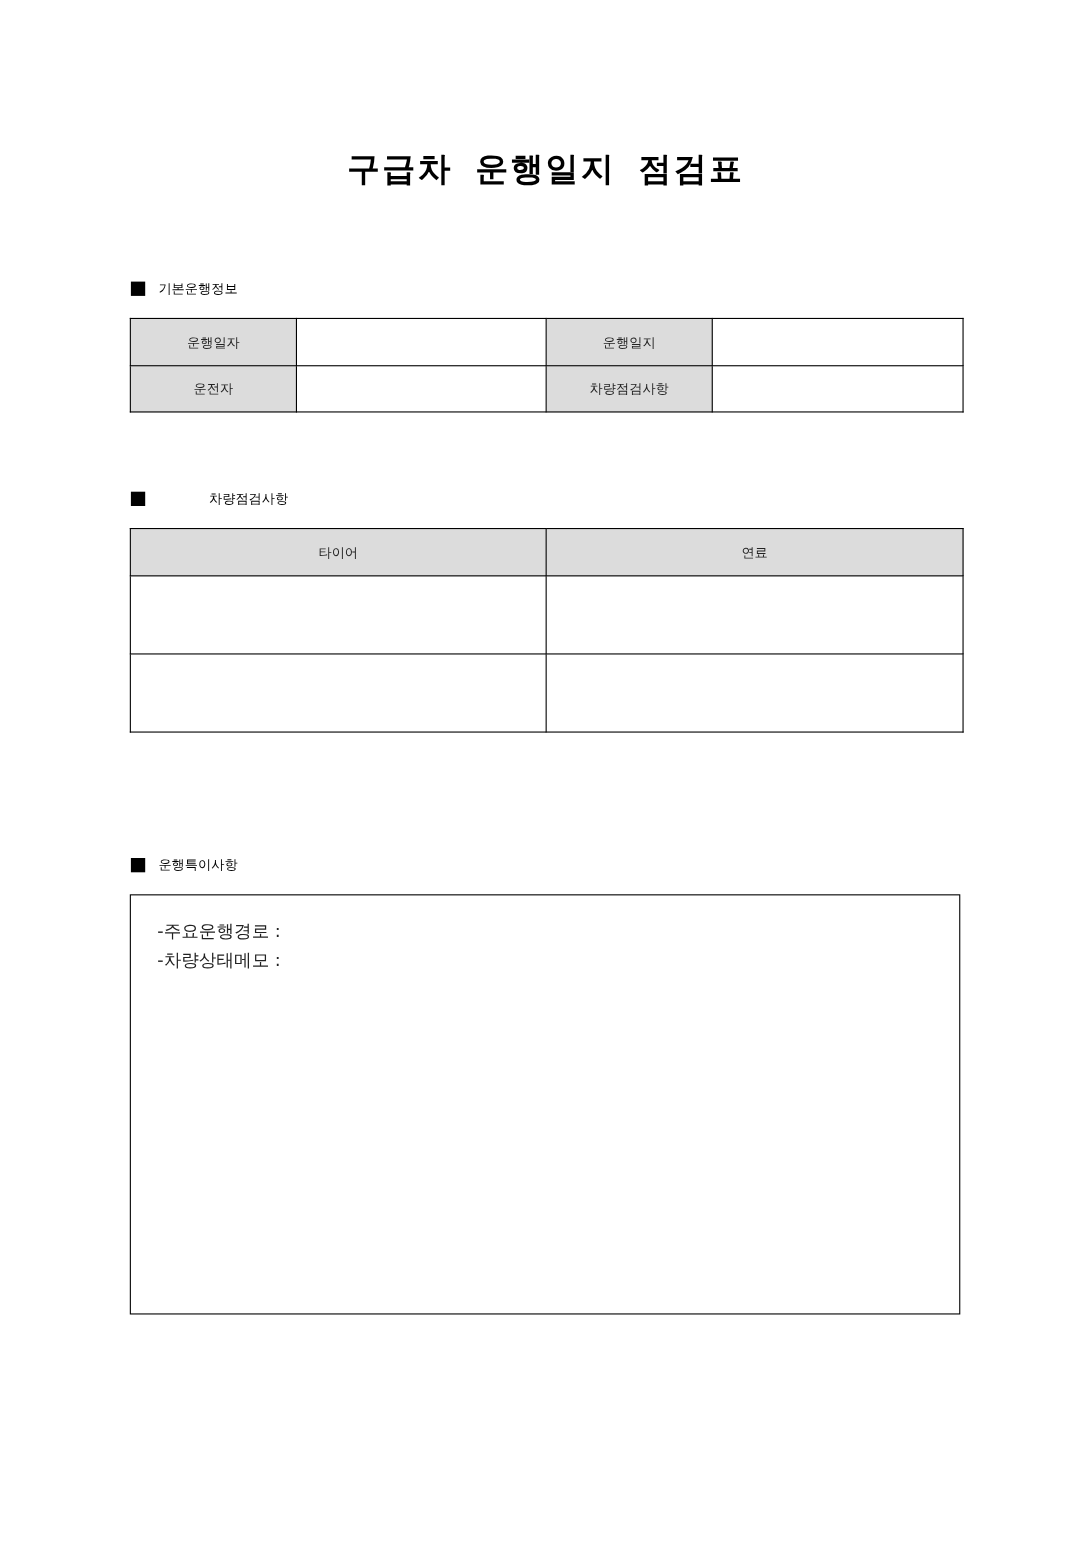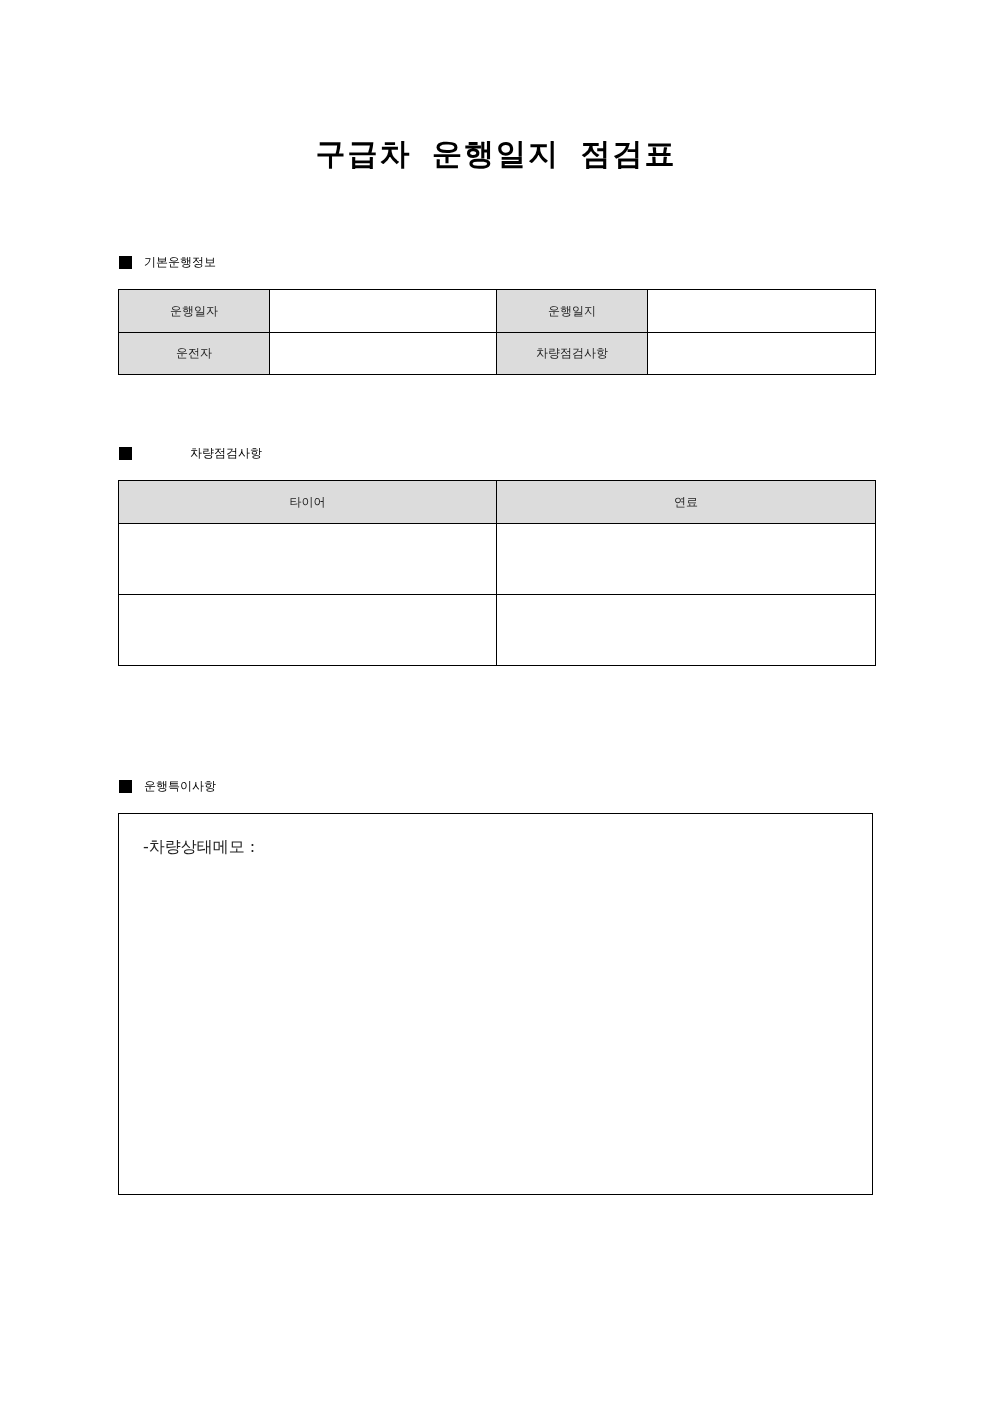--- a/index.html
+++ b/index.html
@@ -68,14 +68,15 @@
     <td></td>
   </tr>
 </tbody>
   </table>
 
 <div class="section-head" style="top:778px;">
   <span class="sq"></span>
   <span>운행특이사항</span>
 </div>
 <div class="memo">
+  <div class="line">-주요운행경로 :</div>
   <div class="line">-차량상태메모 :</div>
 </div>
 
 </body></html>

